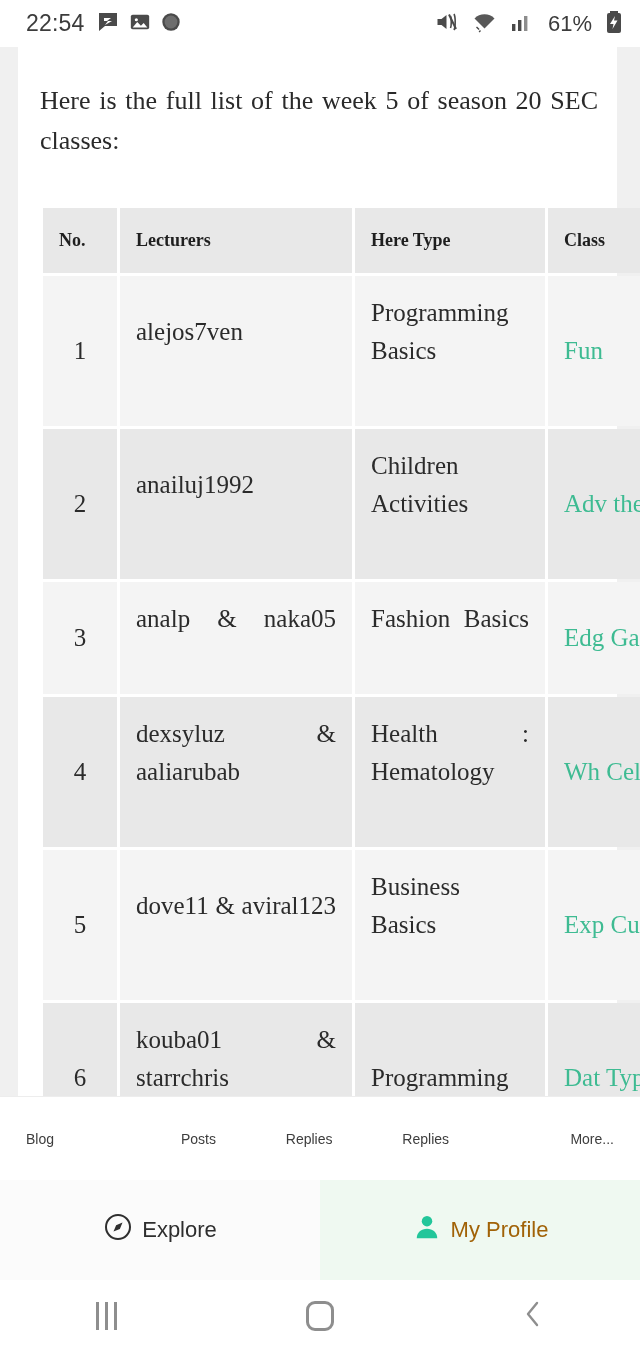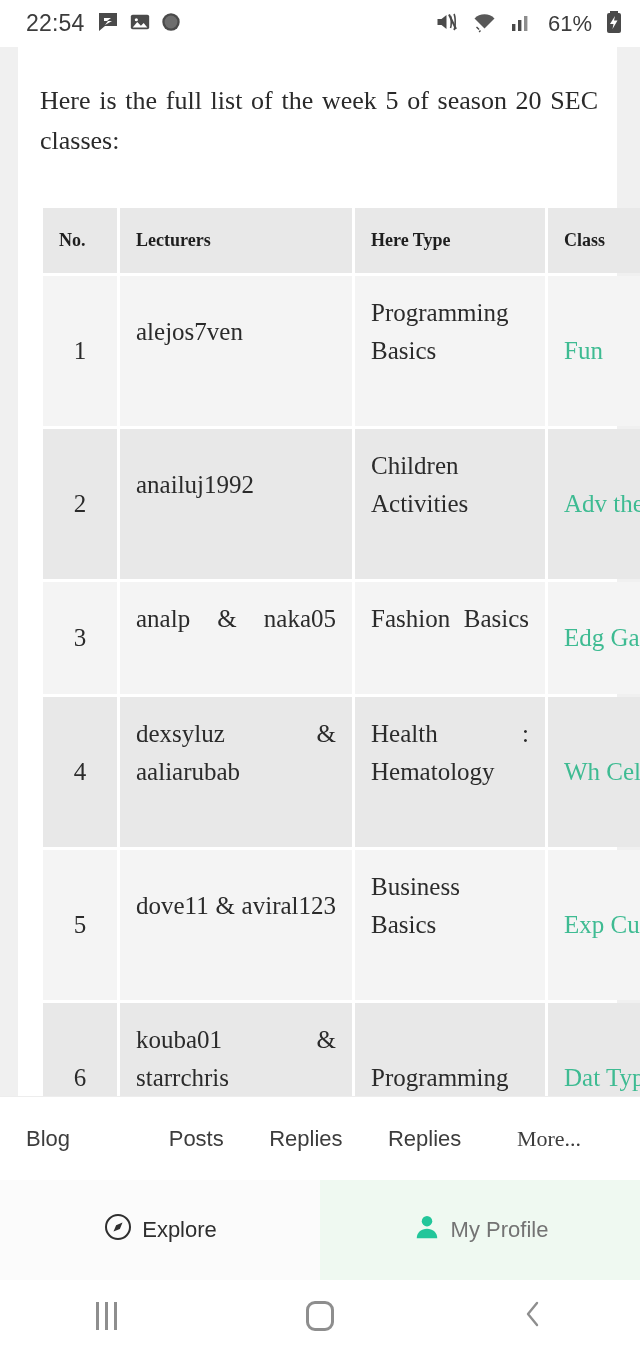--- a/index.html
+++ b/index.html
@@ -74,37 +74,37 @@
   
   .just::after { content: ""; display: inline-block; width: 100%; }
 
   
   .tabstrip {
     position: absolute; top: 1097px; left: 0; width: 640px; height: 83px;
     background: #ffffff; display: flex; align-items: center;
     padding: 0 26px; box-shadow: 0 -1px 0 #ededed;
   }
   .tabstrip .tab {
-    flex: 1 1 auto; text-align: center; font-size: 22px; color: #3d3d3d;
+    flex: 1 1 auto; text-align: center; font-size: 14px; color: #3d3d3d;
     white-space: nowrap;
   }
   .tabstrip .tab:first-child { text-align: left; flex: 0 0 120px; }
-  .tabstrip .tab:last-child  { flex: 0 0 130px; font-family: Liberation Serif, serif; }
+  .tabstrip .tab:last-child  { text-align: right; flex: 0 0 130px; }
 
   
   .appnav {
     position: absolute; top: 1180px; left: 0; width: 640px; height: 100px;
     background: #fbfbfb; display: flex; align-items: stretch;
   }
   .appnav .navitem {
     flex: 1 1 33.333%;
     display: flex; flex-direction: row; align-items: center; justify-content: center;
     gap: 9px; font-size: 22px; color: #2e2e2e;
   }
-  .appnav .navitem.active { background: #eff9f1; color: #737373; }
+  .appnav .navitem.active { background: #eff9f1; color: #a16207; }
 
   
   .sysnav {
     position: absolute; top: 1280px; left: 0; width: 640px; height: 71px;
     background: #ffffff; display: flex; align-items: center;
   }
   .sysnav .sysbtn { flex: 1 1 33.333%; display: flex; align-items: center; justify-content: center; }
   .recents { display: flex; gap: 6px; }
   .recents i { display: block; width: 3px; height: 28px; background: #8e8e8e; }
   .homebtn { width: 28px; height: 30px; border: 3px solid #8e8e8e; border-radius: 9px; }

